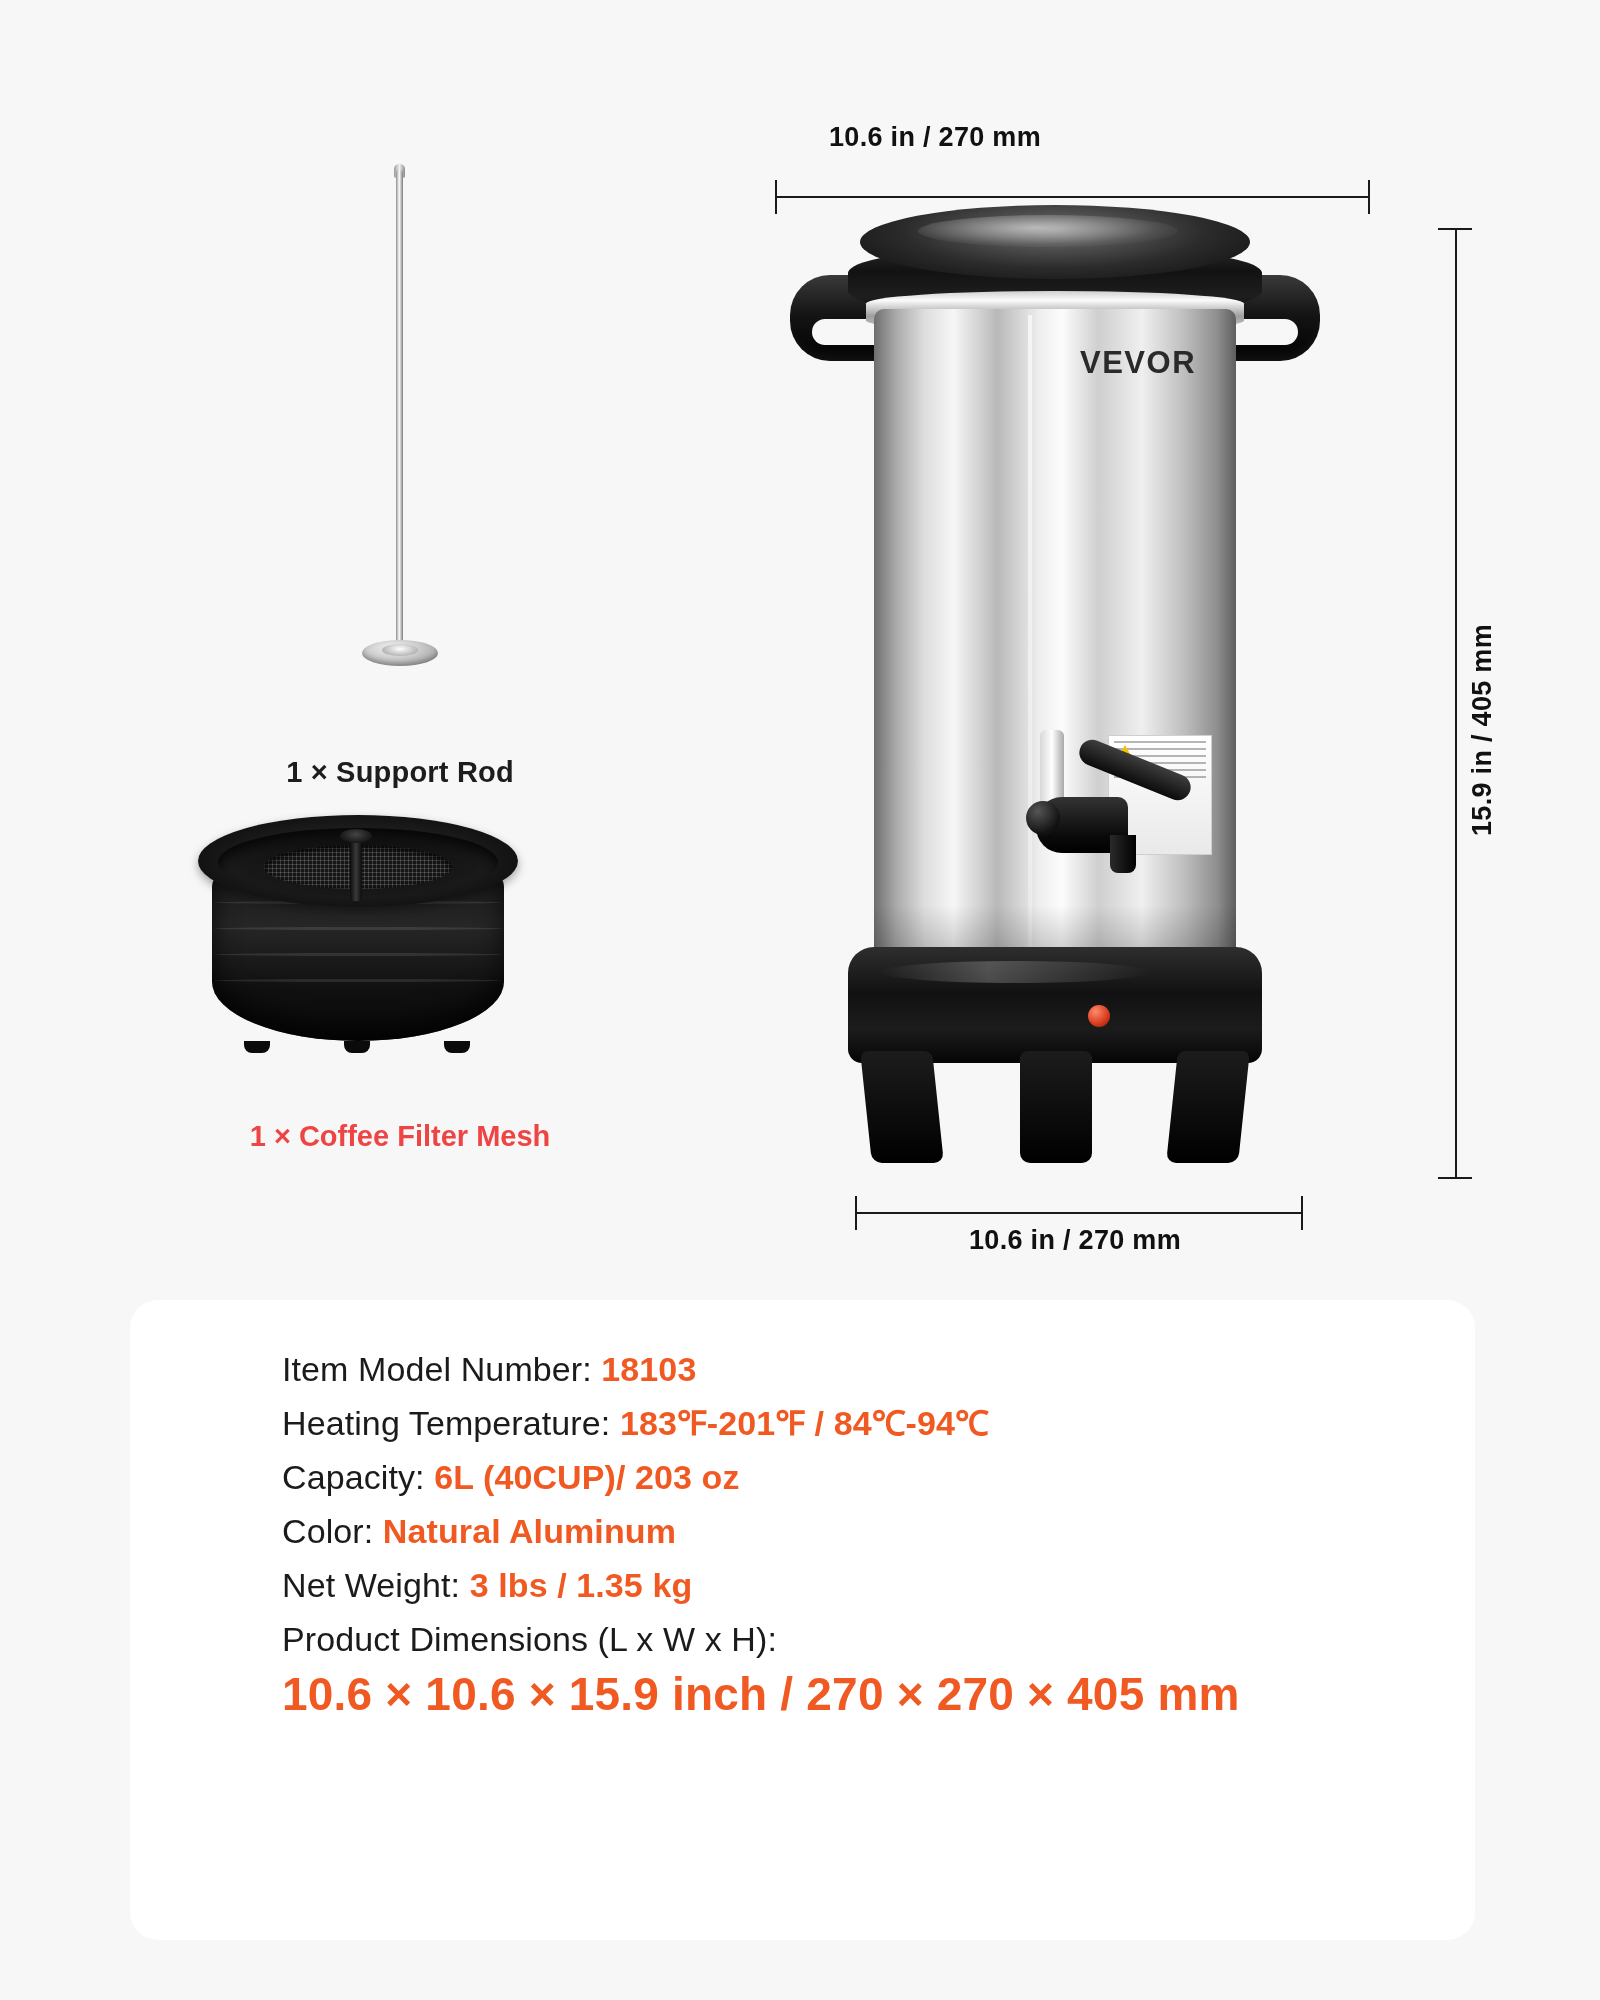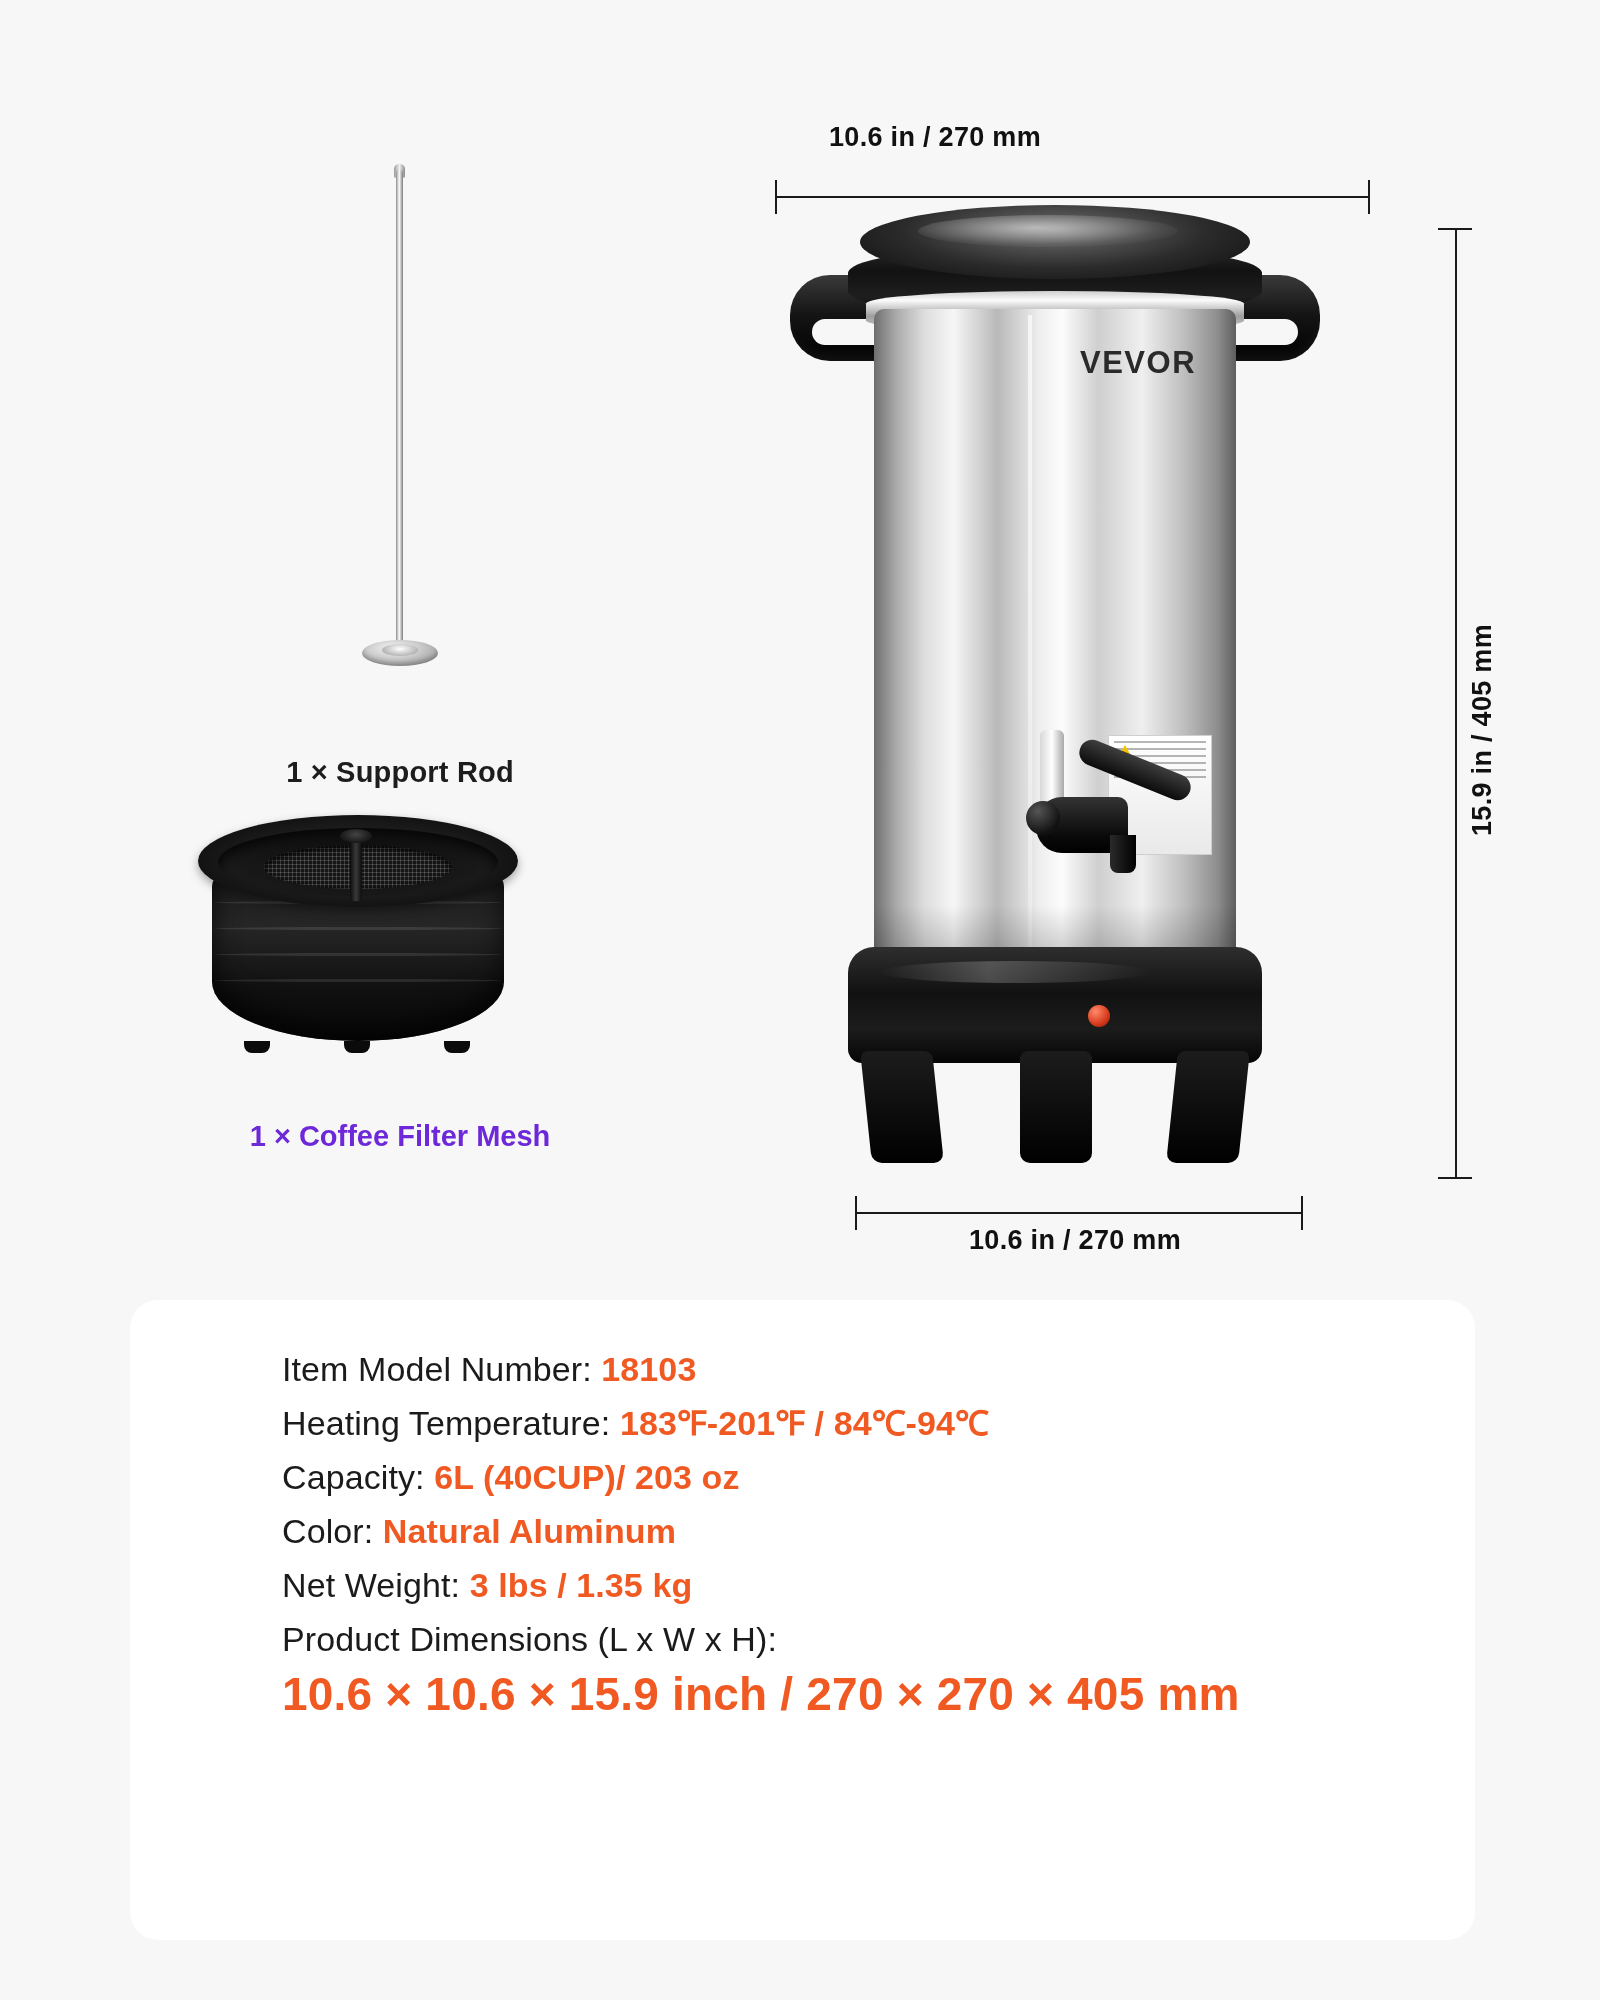--- a/index.html
+++ b/index.html
@@ -154,21 +154,21 @@
   .bf3 { left: 246px; }
 
   .label-mesh {
     position: absolute;
     left: 120px;
     top: 1120px;
     width: 560px;
     text-align: center;
     font-size: 29px;
     font-weight: 600;
-    color: #6d28d9;
+    color: #ef4444;
   }
 
   
   .dim-text {
     position: absolute;
     font-size: 27px;
     font-weight: 700;
     color: #111;
     letter-spacing: .3px;
     white-space: nowrap;

